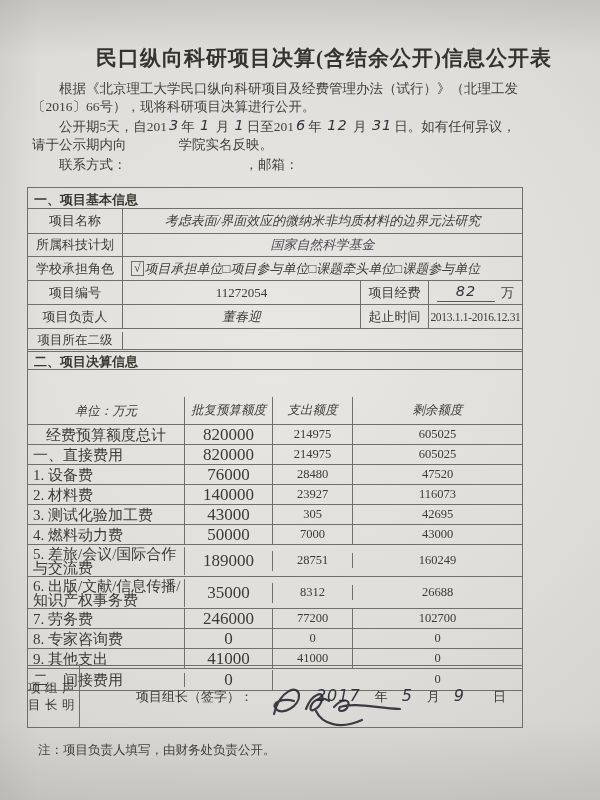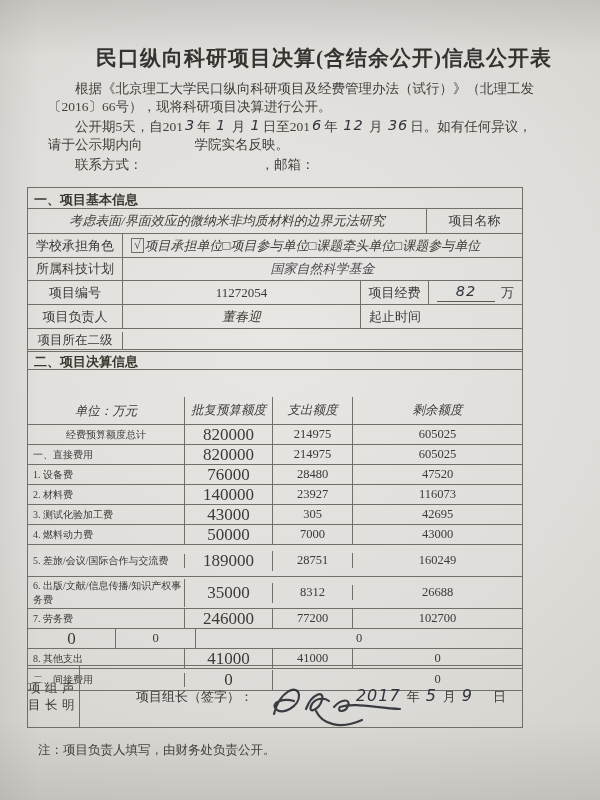--- a/index.html
+++ b/index.html
@@ -14,21 +14,21 @@
       linear-gradient(180deg, rgba(120,118,114,.20), rgba(120,118,114,0) 7%, rgba(120,118,114,0) 90%, rgba(120,118,114,.18)),
       linear-gradient(90deg, rgba(120,118,114,.10), rgba(120,118,114,0) 6%, rgba(120,118,114,0) 94%, rgba(120,118,114,.12)),
       radial-gradient(ellipse 95% 75% at 42% 42%, #e9e7e3 0%, #dfddd9 55%, #cfcec9 100%);
     padding-left: 48px;
   }
   .title{
     position:absolute;top:44px;left:0;width:100%;
     text-align:center;font-size:21px;font-weight:bold;letter-spacing:1px;color:#34332f;
   }
   .intro{
-    position:absolute;left:48px;top:80px;width:492px;
+    position:absolute;left:32px;top:80px;width:492px;
     font-size:13.5px;line-height:17.5px;color:#403f3b;
   }
   .intro p{margin:0 0 3px 0;text-indent:2em;}
   .hw{
     font-family:"DejaVu Sans",sans-serif;font-style:italic;
     color:#34343e;font-size:14.5px;letter-spacing:1px;
     position:relative;top:-1px;padding:0 2px;
   }
   .gap-s{display:inline-block;width:52px;}
   .gap-m{display:inline-block;width:118px;}
@@ -61,92 +61,93 @@
   .checkbox{
     display:inline-block;border:1px solid #716f6a;
     font-size:12px;line-height:13px;padding:0 2px;margin-right:1px;
     font-style:normal;
   }
   .blank-u{
     display:inline-block;min-width:58px;text-align:center;
     border-bottom:1px solid #5a5954;margin-right:6px;
   }
   
-  .b-label{width:157px;justify-content:flex-start;padding-left:5px;font-size:10px;white-space:normal;line-height:14px;}
+  .b-label{width:157px;justify-content:flex-start;padding-left:5px;font-size:15px;white-space:normal;line-height:14px;}
   .b-1{width:88px;font-size:17px;}
   .b-2{width:80px;font-size:12.5px;}
   .b-3{flex:1;font-size:12.5px;}
   .bh .tc{font-style:italic;font-size:12.5px;}
   .bh .b-label{justify-content:center;padding-left:0;}
   .r-center .b-label{justify-content:center;padding-left:0;}
   .h20{height:20px;}.h21{height:21px;}.h22{height:22px;}.h23{height:23px;}
   .h24{height:24px;}.h25{height:25px;}.h28{height:28px;margin-top:27px;}.h32{height:32px;align-items:center;}
   
   .decl{position:absolute;left:27px;width:496px;box-sizing:border-box;border:1px solid #716f6a;display:flex;}
   .decl-label{
     width:52px;box-sizing:border-box;border-right:1px solid #716f6a;
     display:flex;align-items:center;justify-content:center;
     font-size:12.5px;line-height:17px;color:#3b3a36;
   }
   .decl-body{flex:1;position:relative;padding-top:7px;}
   .promise{font-size:13px;padding-left:26px;color:#3e3d39;font-style:italic;}
   .sign-row{display:flex;align-items:center;margin-top:14px;padding:0 16px 0 56px;font-size:13px;}
   .sign-row .spacer{flex:1;}
   .sig-svg{position:absolute;left:178px;top:14px;pointer-events:none;}
-  .date-part{display:flex;align-items:flex-end;gap:4px;}
+  .date-part{display:flex;align-items:flex-end;gap:12px;}
   .date-part .hw{font-size:16px;}
   .note{
     position:absolute;left:38px;top:742px;font-size:12.5px;color:#413f3b;
   }
 </style>
 </head>
 <body>
 
 <div class="paper">
 
   <div class="title">民口纵向科研项目决算(含结余公开)信息公开表</div>
 
   <div class="intro">
     <p>根据《北京理工大学民口纵向科研项目及经费管理办法（试行）》（北理工发〔2016〕66号），现将科研项目决算进行公开。</p>
-    <p><span>公开期5天，自201</span><span class="hw">3</span><span>年</span> <span class="hw">1</span> <span>月</span> <span class="hw">1</span><span>日至201</span><span class="hw">6</span><span>年</span> <span class="hw">12</span> <span>月</span> <span class="hw">36</span><span>日。如有任何异议，</span><span>请于公示期内向</span><span class="gap-s"></span><span>学院实名反映。</span></p>
+    <p><span>公开期5天，自201</span><span class="hw">3</span><span>年</span> <span class="hw">1</span> <span>月</span> <span class="hw">1</span><span>日至201</span><span class="hw">6</span><span>年</span> <span class="hw">12</span> <span>月</span> <span class="hw">31</span><span>日。如有任何异议，</span><span>请于公示期内向</span><span class="gap-s"></span><span>学院实名反映。</span></p>
     <p><span>联系方式：</span><span class="gap-m"></span><span>，邮箱：</span></p>
   </div>
 
   <div class="sec-bar" style="top:187px;height:22px;">一、项目基本信息</div>
 
   <div class="tbl" style="top:209px;">
     <div class="trow h25">
+      <div class="tc s1-label">项目名称</div>
       <div class="tc s1-value kai">考虑表面/界面效应的微纳米非均质材料的边界元法研究</div>
-      <div class="tc s1-label">项目名称</div>
+    </div>
+    <div class="trow h23">
+      <div class="tc s1-label">所属科技计划</div>
+      <div class="tc s1-value hw-cjk">国家自然科学基金</div>
     </div>
     <div class="trow h24">
       <div class="tc s1-label">学校承担角色</div>
       <div class="tc s1-value kai left">
         <span class="checkbox">√</span>
           <span>项目承担单位</span>
           <span>□项目参与单位□课题牵头单位□课题参与单位</span>
       </div>
-    </div>
-    <div class="trow h23">
-      <div class="tc s1-label">所属科技计划</div>
-      <div class="tc s1-value hw-cjk">国家自然科学基金</div>
     </div>
     <div class="trow h24">
       <div class="tc s1-label">项目编号</div>
       <div class="tc" style="width:238px;">11272054</div>
       <div class="tc s1-label2">项目经费</div>
       <div class="tc s1-value" style="flex:1;font-size:13px;letter-spacing:0;">
         <span class="blank-u"><span class="hw">82</span></span>
           <span>万</span>
       </div>
     </div>
     <div class="trow h24">
       <div class="tc s1-label">项目负责人</div>
       <div class="tc kai" style="width:238px;">董春迎</div>
       <div class="tc s1-label2">起止时间</div>
+      <div class="tc s1-value2" style="flex:1;">2013.1.1-2016.12.31</div>
     </div>
     <div class="trow h22">
       <div class="tc s1-label" style="font-size:12.5px;">项目所在二级</div>
       <div class="tc s1-value"></div>
     </div>
   </div>
 
   <div class="sec-bar" style="top:349px;height:21px;">二、项目决算信息</div>
 
   <div class="tbl" style="top:370px;">
@@ -204,26 +205,27 @@
       <div class="tc b-2">8312</div>
       <div class="tc b-3">26688</div>
     </div>
     <div class="trow h20">
       <div class="tc b-label">7. 劳务费</div>
       <div class="tc b-1">246000</div>
       <div class="tc b-2">77200</div>
       <div class="tc b-3">102700</div>
     </div>
     <div class="trow h20">
+      <div class="tc b-label">8. 专家咨询费</div>
       <div class="tc b-1">0</div>
       <div class="tc b-2">0</div>
       <div class="tc b-3">0</div>
     </div>
     <div class="trow h20">
-      <div class="tc b-label">8. 其他支出</div>
+      <div class="tc b-label">9. 其他支出</div>
       <div class="tc b-1">41000</div>
       <div class="tc b-2">41000</div>
       <div class="tc b-3">0</div>
     </div>
     <div class="trow h21">
       <div class="tc b-label">二、间接费用</div>
       <div class="tc b-1">0</div>
       <div class="tc b-2"></div>
       <div class="tc b-3">0</div>
     </div>

